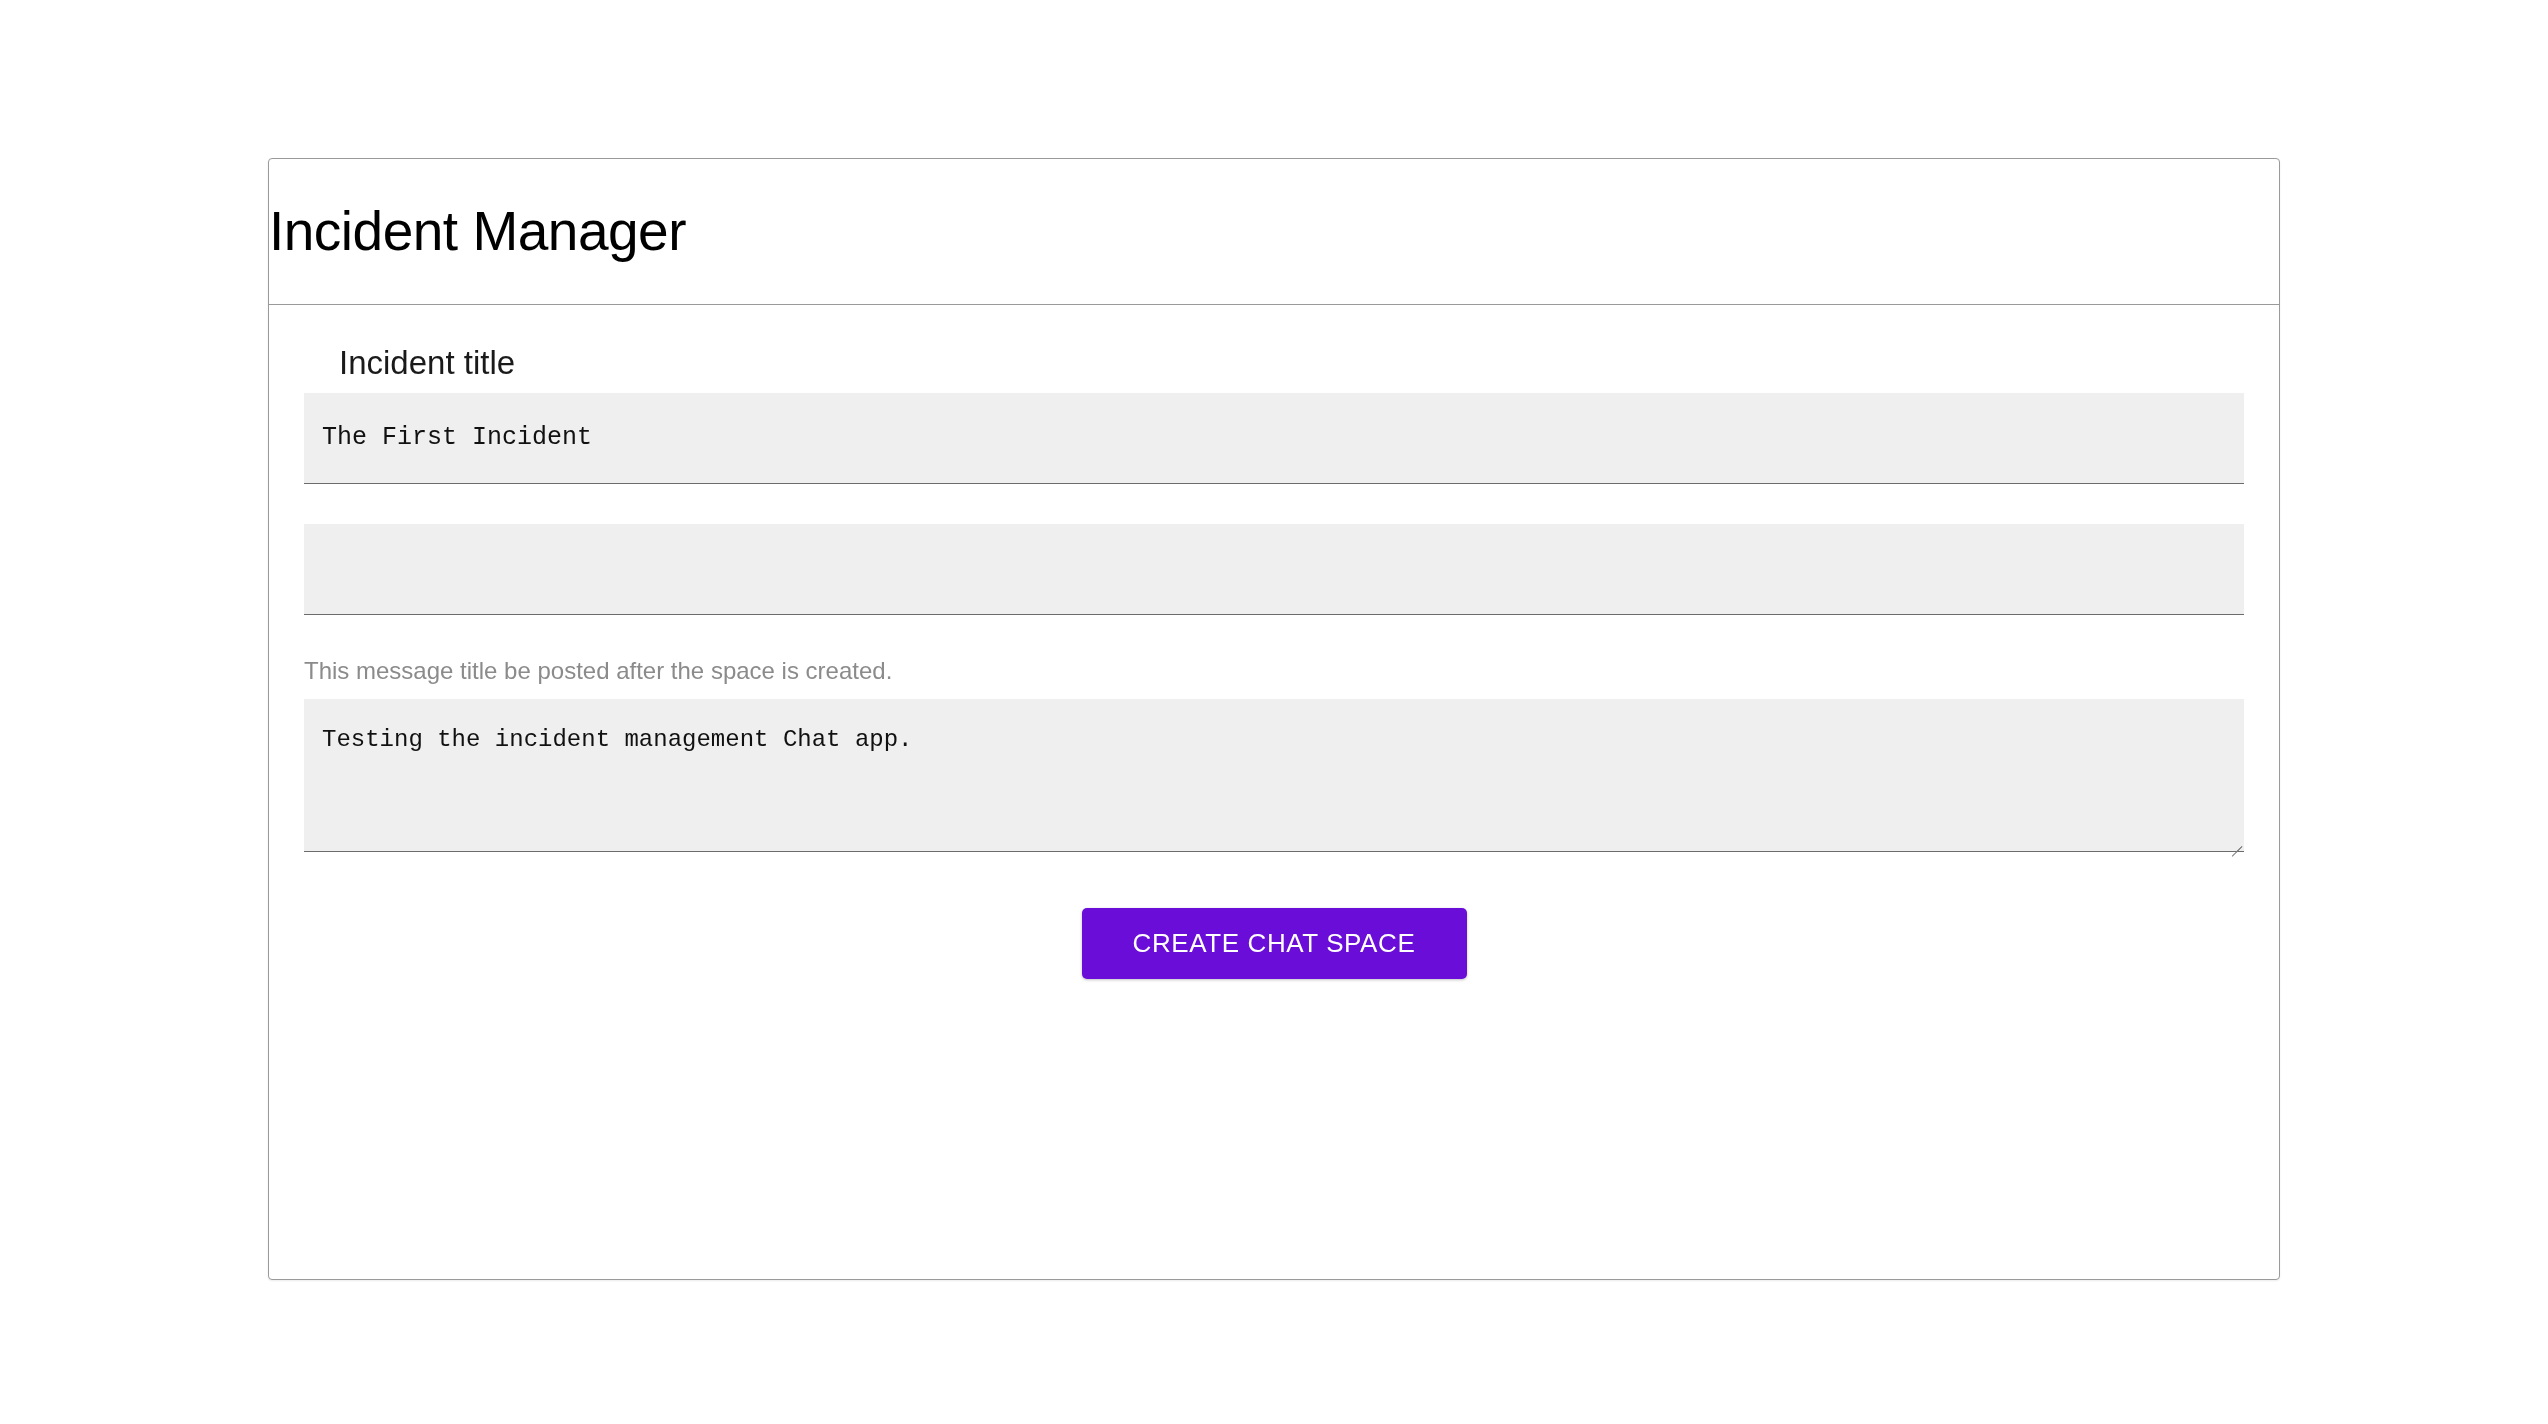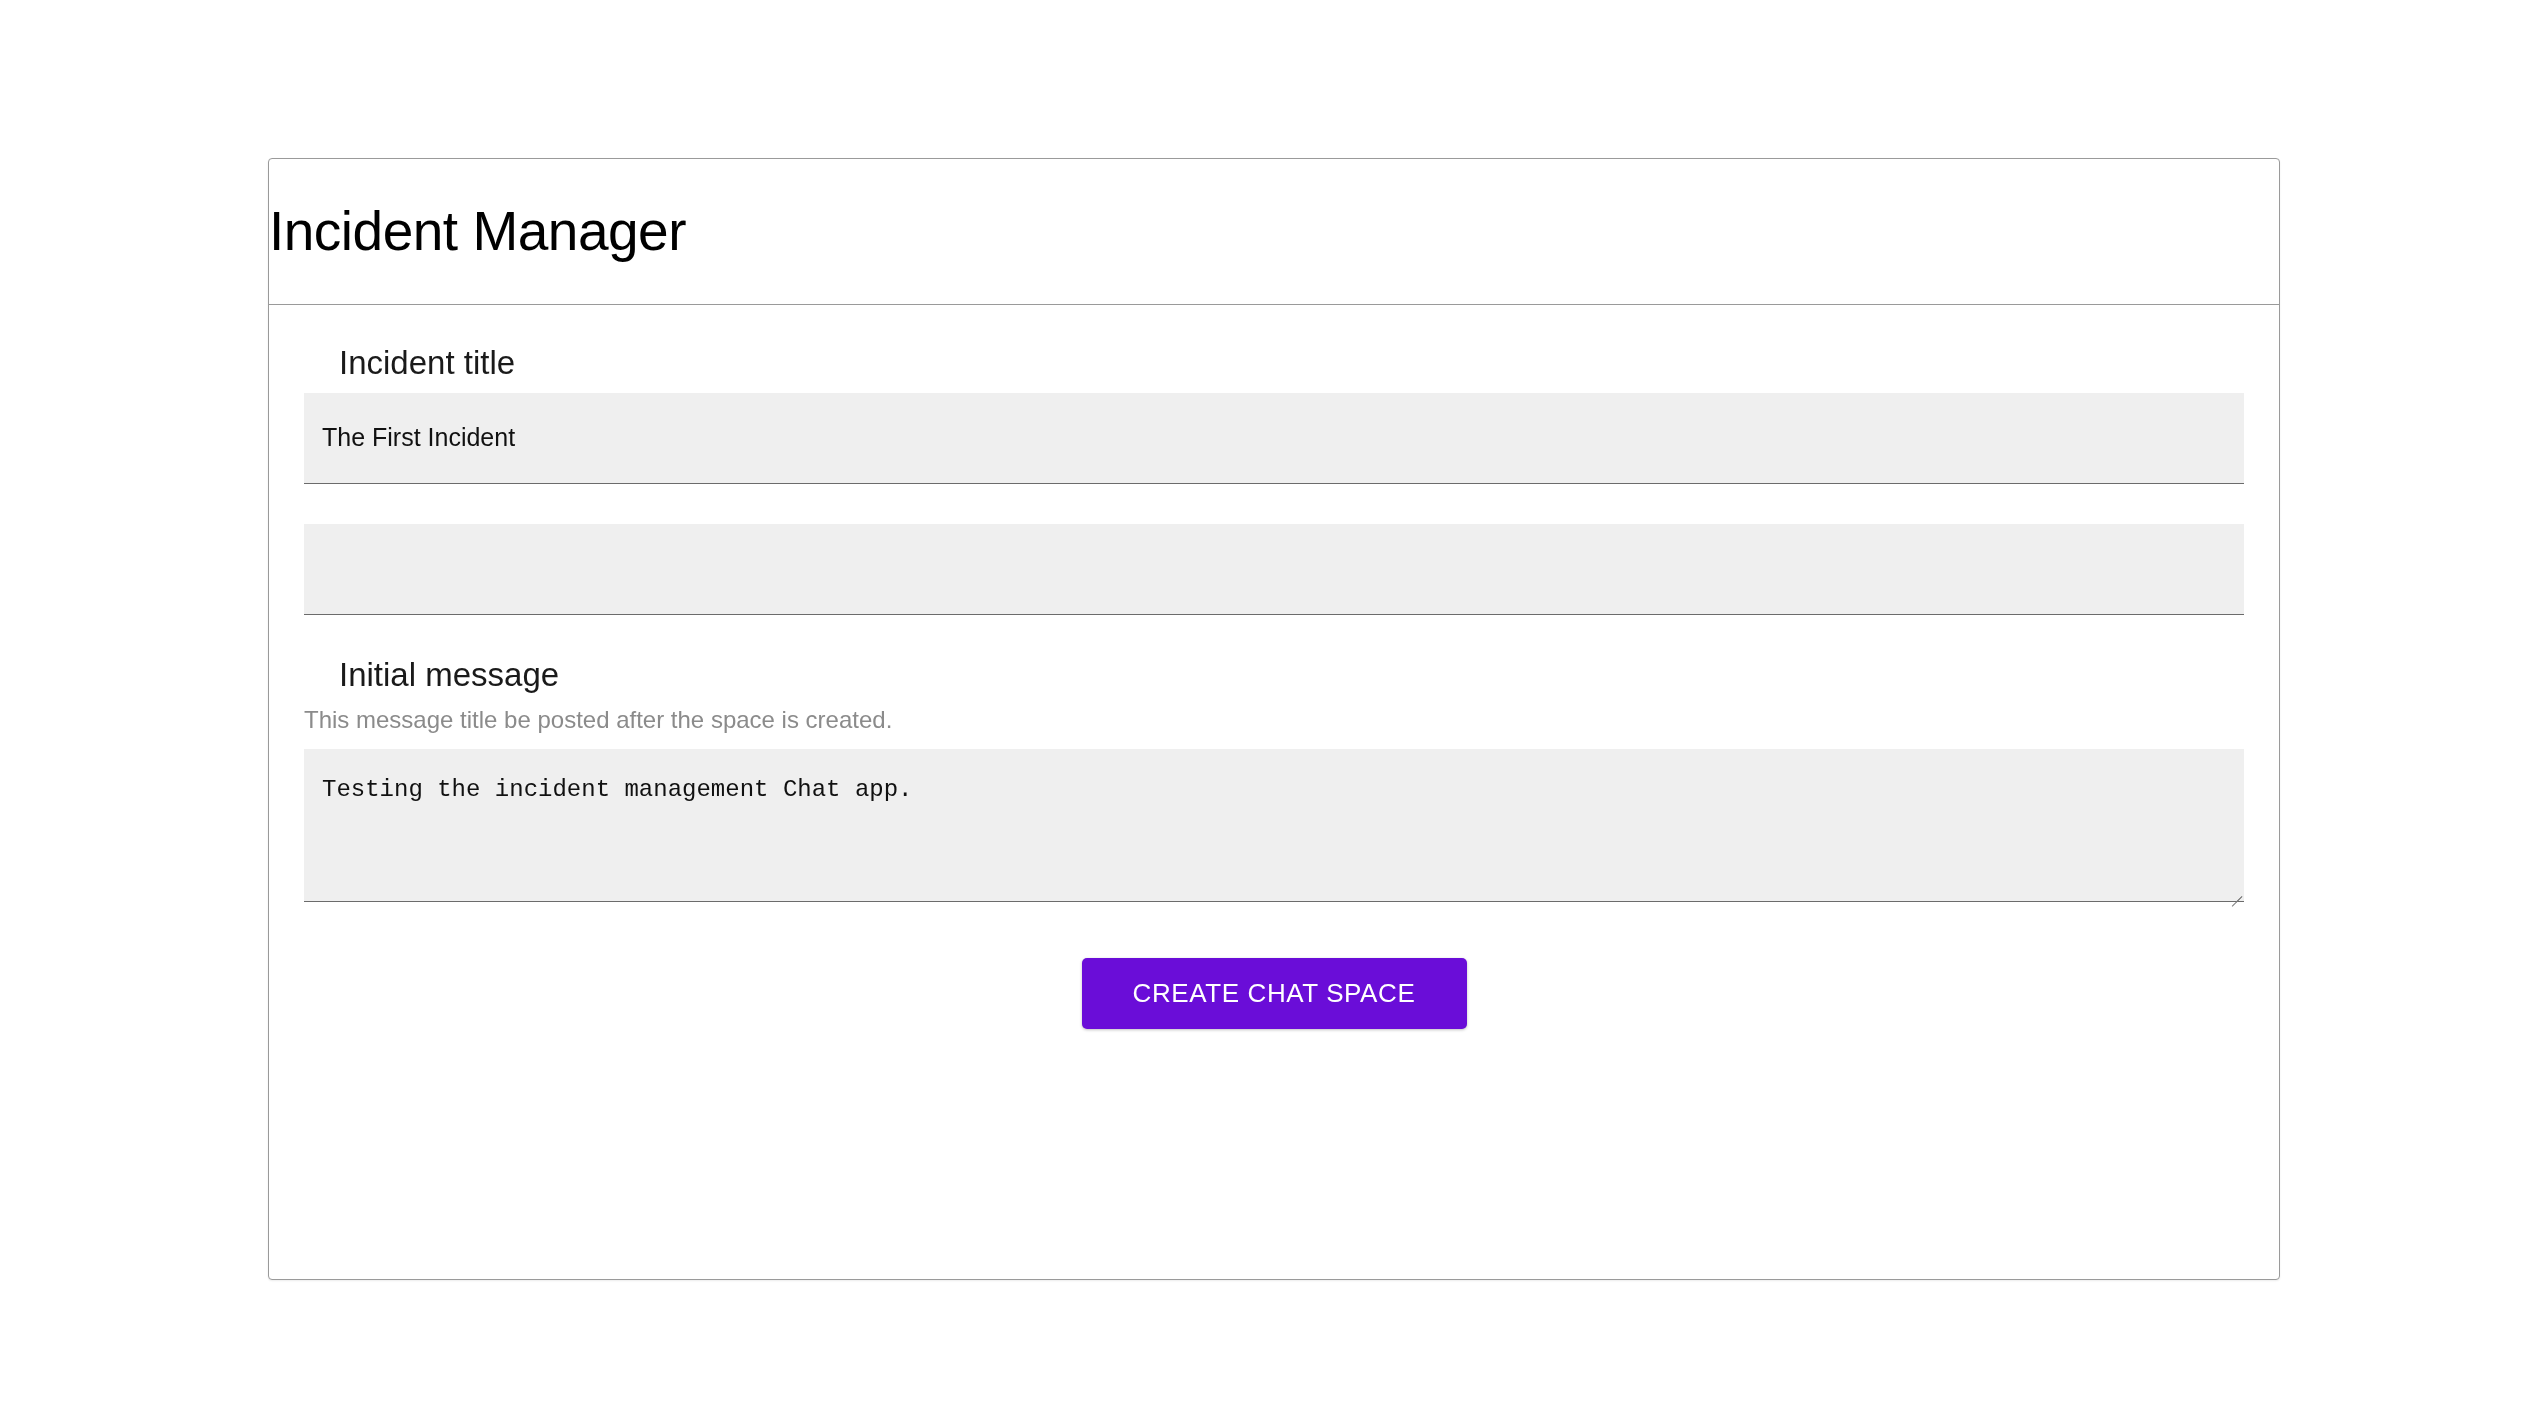--- a/index.html
+++ b/index.html
@@ -79,21 +79,21 @@
     border-bottom: 1px solid #6b6b6b;
     box-sizing: border-box;
   }
 
   .text-input {
     width: 100%;
     height: 90px;
     background: transparent;
     border: none;
     outline: none;
-    font-family: Liberation Sans, sans-serif;
+    font-family: Liberation Mono, monospace;
     font-size: 25px;
     color: #111111;
     padding: 11px 18px;
     box-sizing: border-box;
   }
 
   .text-input-empty {
     height: 90px;
   }
 
@@ -185,21 +185,20 @@
 
       <div class="field">
         <div class="input-wrap">
           <input class="text-input text-input-empty" type="text" value="" style="">
         </div>
       </div>
 
       <div class="spacer-resp"></div>
 
       <div class="field">
-        <div class="field-label">Initial message</div>
         <div class="field-help">This message title be posted after the space is created.</div>
         <div class="textarea-wrap">
           <textarea class="textarea" style="">Testing the incident management Chat app.</textarea>
           <span class="resize-handle">
             <i></i>
               <i></i>
           </span>
         </div>
       </div>
 

